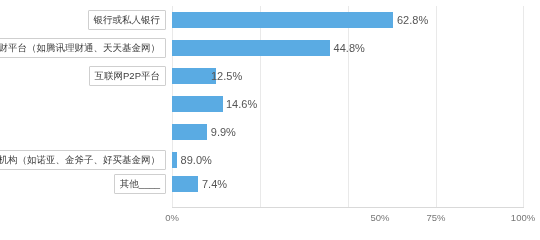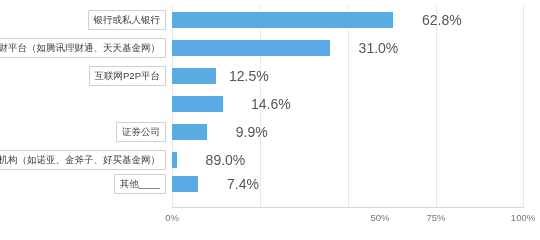--- a/index.html
+++ b/index.html
@@ -60,25 +60,24 @@
     left: 0;
     top: 6px;
     height: 16px;
     background: #5aabe3;
   }
   .bar-label {
     position: absolute;
     top: 6px;
     height: 16px;
     line-height: 16px;
-    font-size: 14px;
+    font-size: 11px;
     color: #555555;
     white-space: nowrap;
     padding-left: 4px;
-    margin-left: 25px;
   }
   .cat-label {
     position: absolute;
     right: 100%;
     top: 5px;
     height: 18px;
     line-height: 18px;
     margin-right: 6px;
     font-size: 9.5px;
     color: #3b3b3b;
@@ -121,36 +120,35 @@
 
       <div class="row" style="top:0px;">
         <div class="cat-label boxed">银行或私人银行</div>
         <div class="bar" style="width:221.0px;"></div>
         <div class="bar-label" style="left:221.0px;">62.8%</div>
       </div>
 
       <div class="row" style="top:28px;">
         <div class="cat-label boxed">大型互联网理财平台（如腾讯理财通、天天基金网）</div>
         <div class="bar" style="width:157.6px;"></div>
-        <div class="bar-label" style="left:157.6px;">31.0%</div>
+        <div class="bar-label" style="left:157.6px;">44.8%</div>
       </div>
 
       <div class="row" style="top:56px;">
         <div class="cat-label boxed">互联网P2P平台</div>
         <div class="bar" style="width:44.0px;"></div>
-        <div class="bar-label" style="left:28px;">12.5%</div>
+        <div class="bar-label" style="left:35px;">12.5%</div>
       </div>
 
       <div class="row" style="top:84px;">
         <div class="bar" style="width:51.4px;"></div>
         <div class="bar-label" style="left:50px;">14.6%</div>
       </div>
 
       <div class="row" style="top:112px;">
-        <div class="cat-label boxed">证券公司</div>
         <div class="bar" style="width:34.8px;"></div>
         <div class="bar-label" style="left:34.8px;">9.9%</div>
       </div>
 
       <div class="row" style="top:140px;">
         <div class="cat-label boxed">高端理财机构（如诺亚、金斧子、好买基金网）</div>
         <div class="bar" style="width:4.6px;"></div>
         <div class="bar-label" style="left:4.6px;">89.0%</div>
       </div>
 

